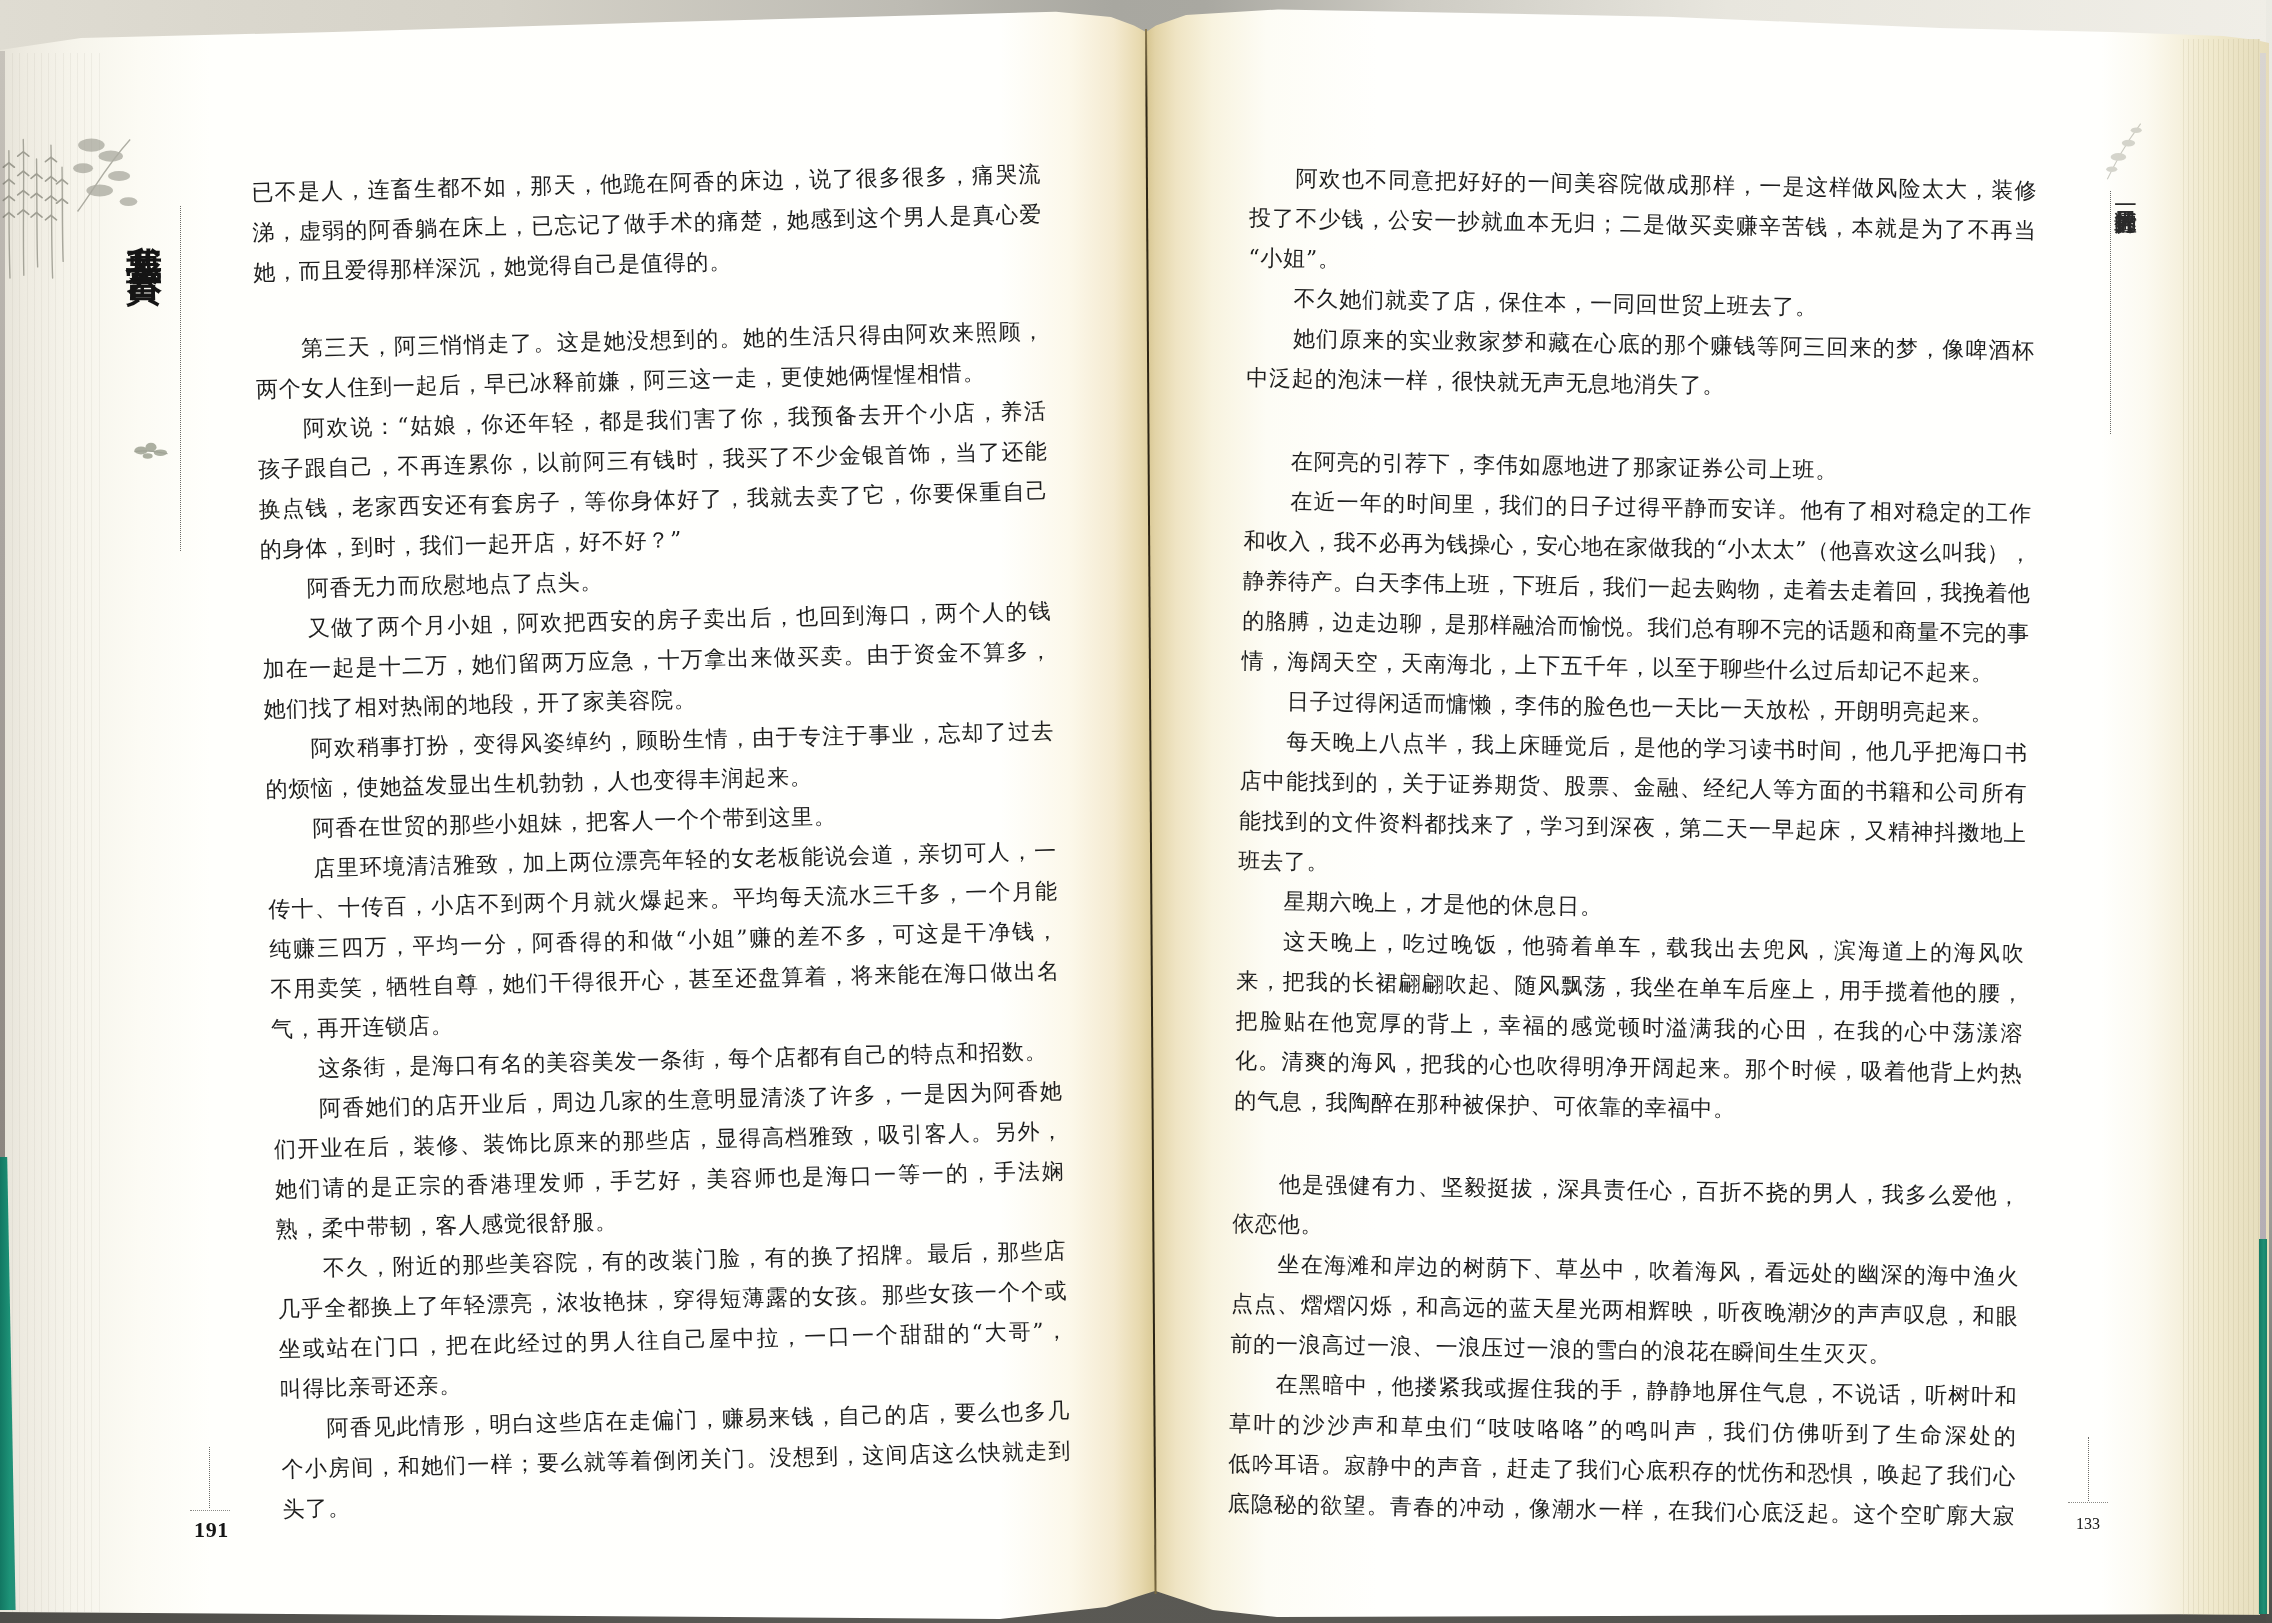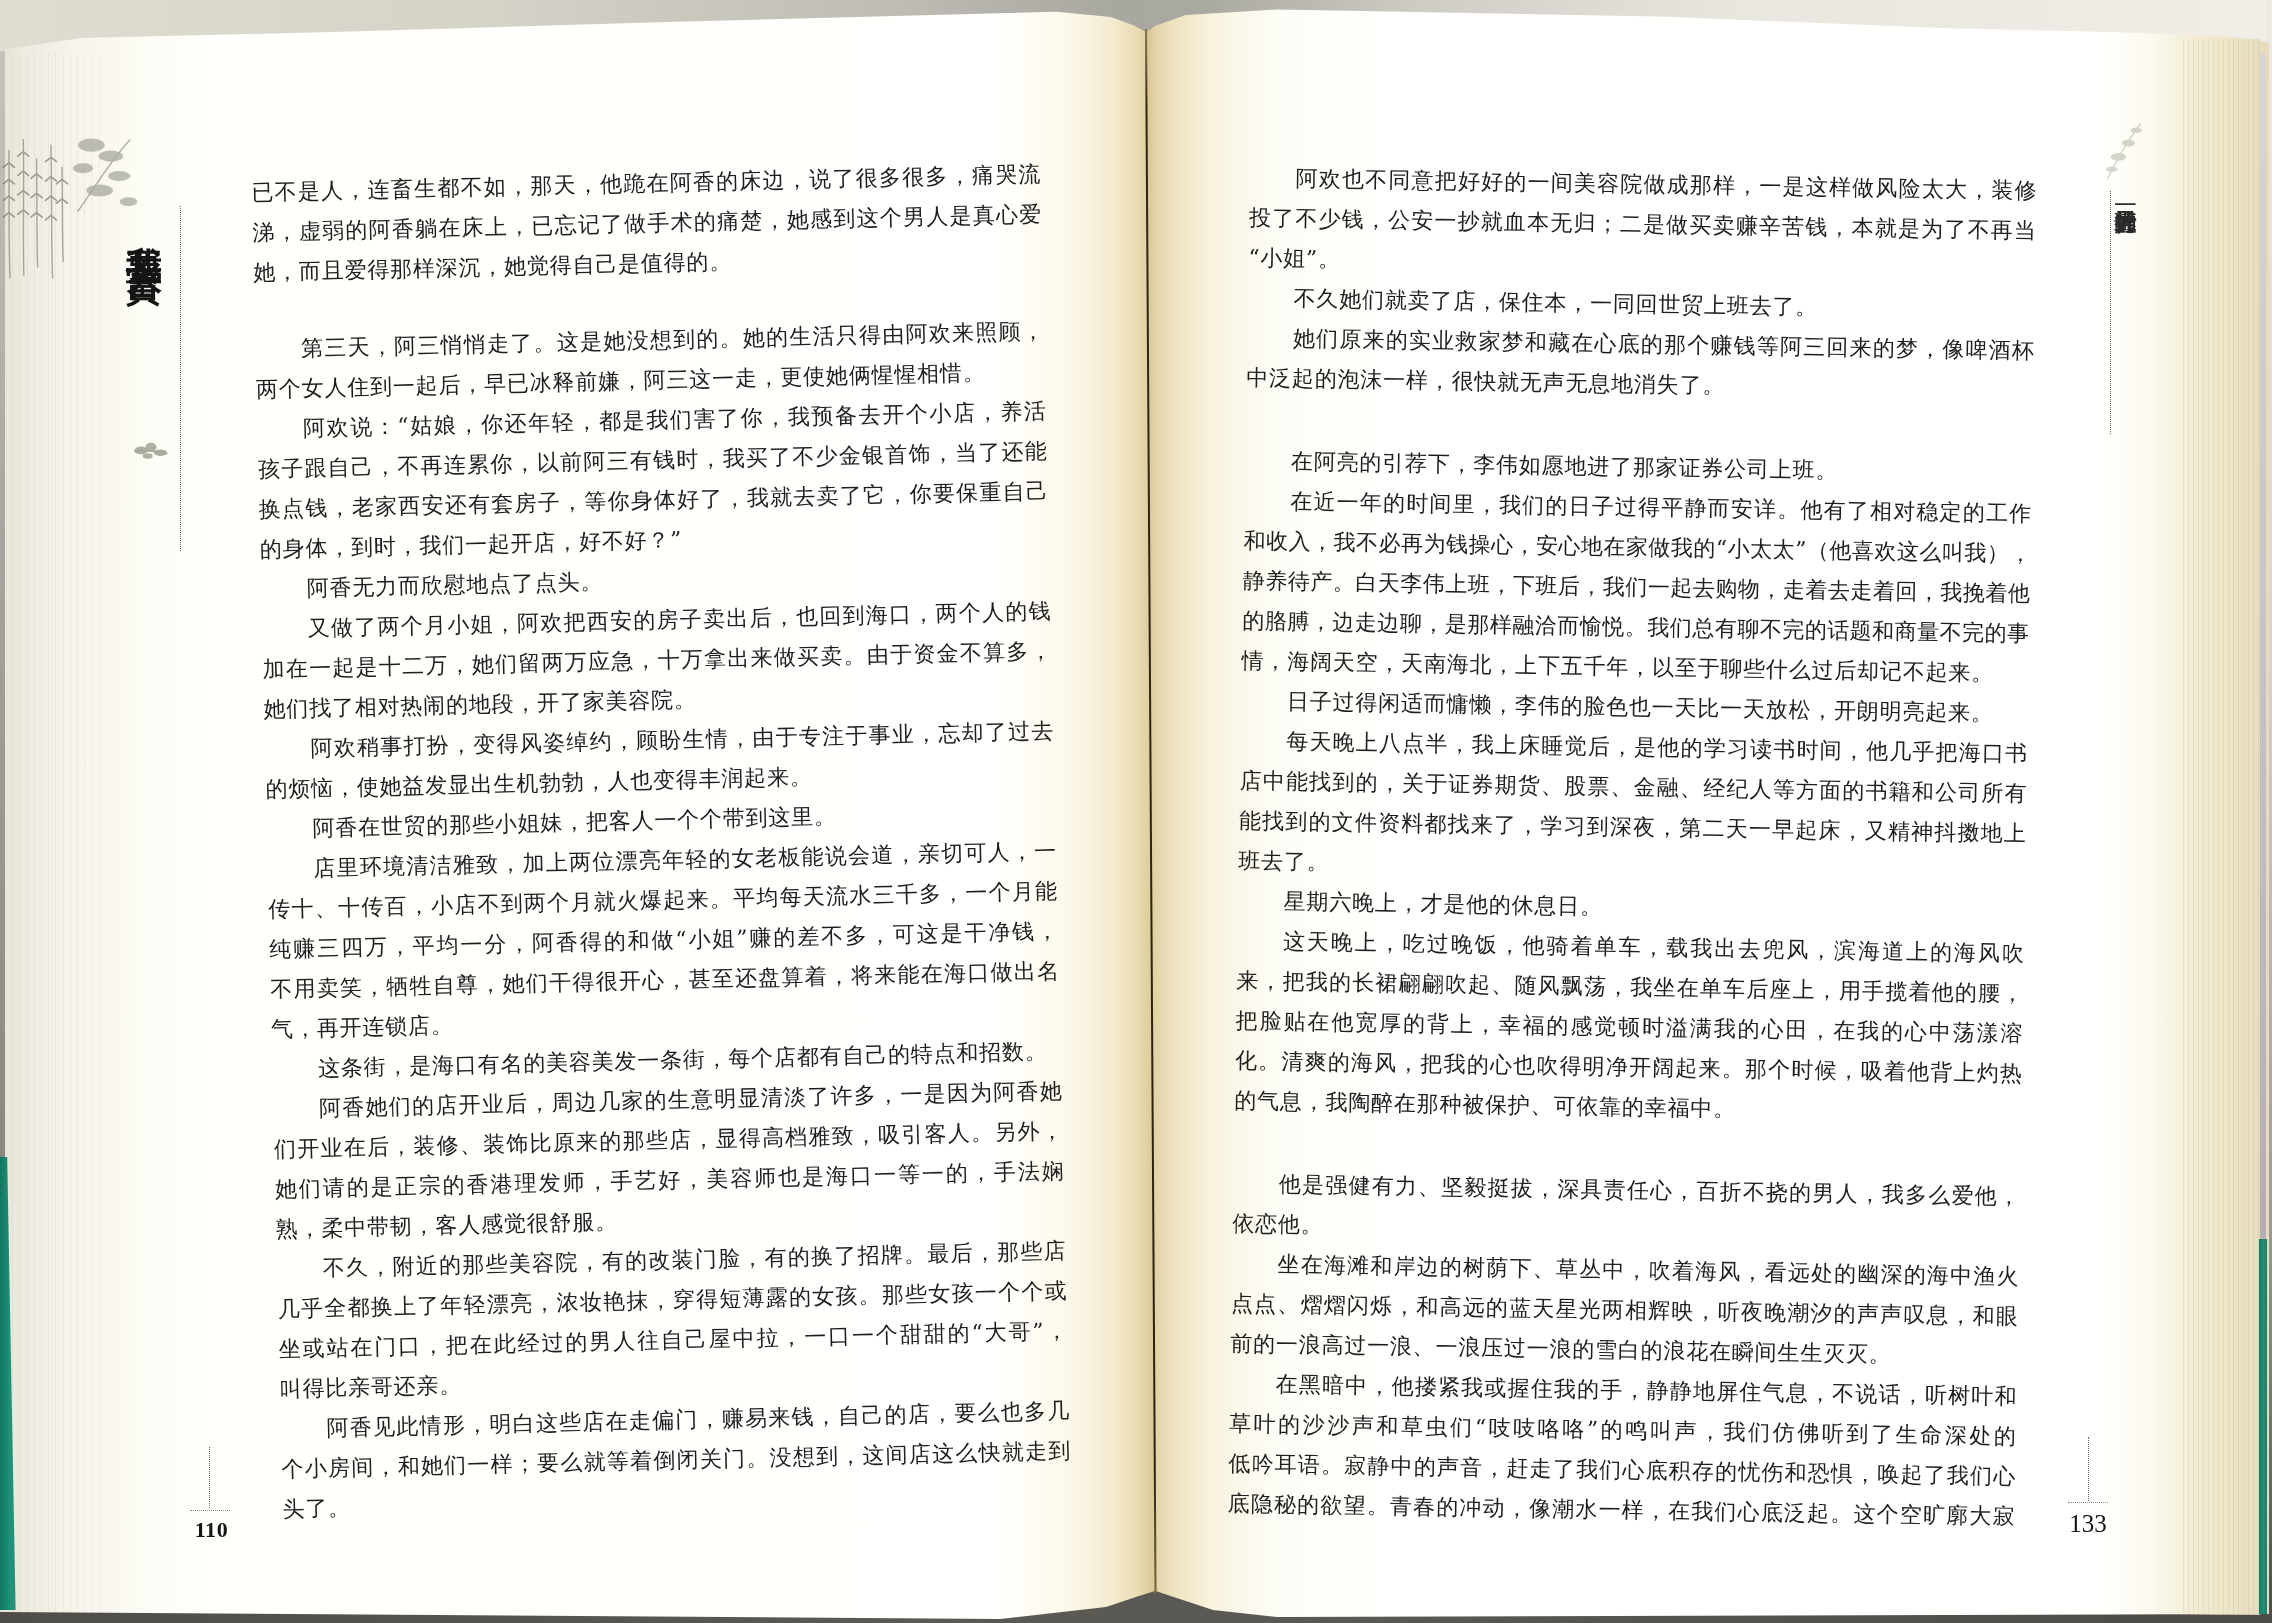--- a/index.html
+++ b/index.html
@@ -92,21 +92,21 @@
   .rule-pn-left-v { left: 209px; top: 1447px; height: 61px; border-left-width: 1.1px; }
   .rule-pn-left-h { left: 190px; top: 1510px; width: 40px; }
   .rule-pn-right-v { left: 2088px; top: 1437px; height: 64px; border-left-width: 1.1px; }
   .rule-pn-right-h { left: 2068px; top: 1502px; width: 40px; }
 
   .page-number {
     font-family: "Liberation Serif", serif; color: #151515; text-align: center;
     height: 28px; line-height: 28px;
   }
   .pn-left { left: 192px; top: 1516px; width: 39px; font-size: 22px; font-weight: bold; letter-spacing: 0.6px; }
-  .pn-right { left: 2068px; top: 1510px; width: 40px; font-size: 25px; font-weight: normal; }
+  .pn-right { left: 2068px; top: 1510px; width: 40px; font-size: 16px; font-weight: normal; }
 
   
   .text-block {
     transform-origin: 0 0; color: #1e1e1e;
     font-family: "DejaVu Serif", serif; font-size: 22px; letter-spacing: 0px;
   }
   .text-left { left: 251px; top: 173px; width: 789px; transform: rotate(-1.35deg); }
   .text-right { left: 1250px; top: 158px; width: 787px; transform: rotate(0.95deg); }
   .ln {
     display: block; height: 40px; line-height: 40px;
@@ -183,21 +183,21 @@
   </g>
 </svg>
 
 <div class="abs running-title-left">我要大富貴</div>
 <div class="abs rule-v rule-title-left"></div>
 <div class="abs running-title-right">证券行里的另一片天</div>
 <div class="abs rule-v rule-title-right"></div>
 
 <div class="abs rule-v rule-pn-left-v"></div>
 <div class="abs rule-h rule-pn-left-h"></div>
-<div class="abs page-number pn-left">110</div>
+<div class="abs page-number pn-left">191</div>
 <div class="abs rule-v rule-pn-right-v"></div>
 <div class="abs rule-h rule-pn-right-h"></div>
 <div class="abs page-number pn-right">133</div>
 
 <div class="abs text-block text-left">
   <div>
     <div class="ln">已不是人，连畜生都不如，那天，他跪在阿香的床边，说了很多很多，痛哭流</div>
     <div class="ln">涕，虚弱的阿香躺在床上，已忘记了做手术的痛楚，她感到这个男人是真心爱</div>
     <div class="ln last">她，而且爱得那样深沉，她觉得自己是值得的。</div>
   </div>

